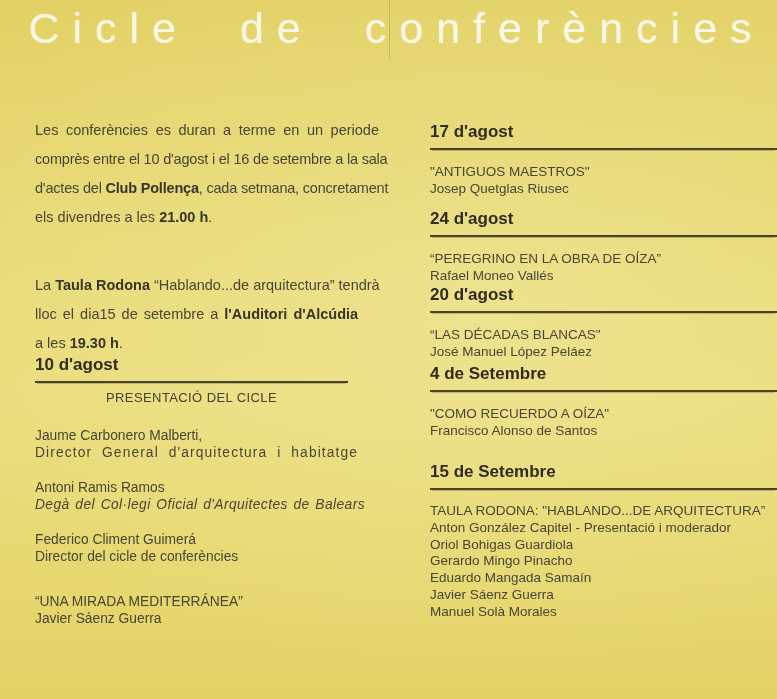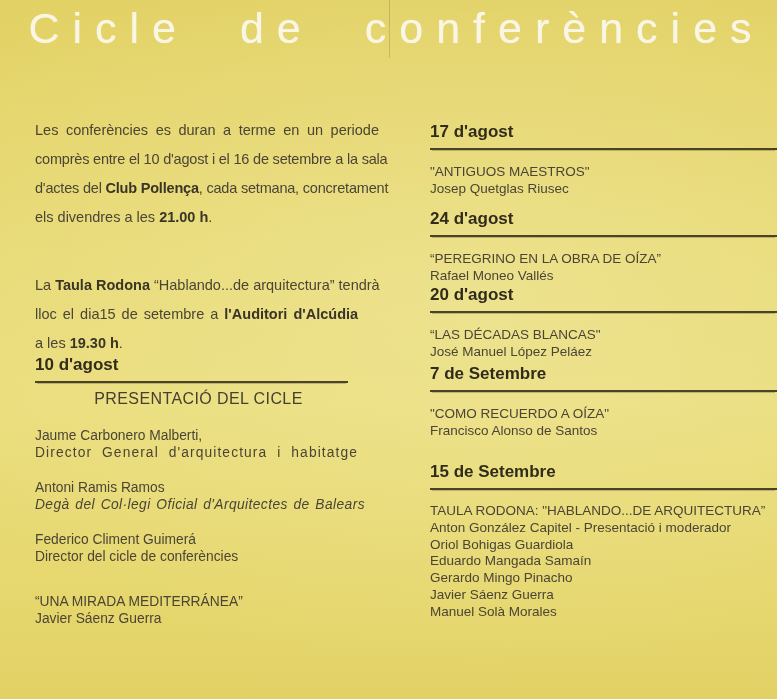--- a/index.html
+++ b/index.html
@@ -47,22 +47,22 @@
   
   .date-head{
     font-size:17px; font-weight:bold; color:#302b1b;
     padding-bottom:6px;
     border-bottom:2px solid rgba(52,46,28,0.88);
     box-shadow:0 3px 0 -2px rgba(52,46,28,0.25);
   }
   .left-date{position:absolute; top:355px; left:0; width:313px;}
 
   .subtitle{
-    position:absolute; top:390px; left:7px; width:313px;
-    text-align:center; font-size:16px; letter-spacing:0.4px;
+    position:absolute; top:390px; left:0; width:313px;
+    text-align:center; font-size:13px; letter-spacing:0.4px;
     color:#45402f;
   }
 
   
   .entry{position:absolute; left:0; width:120%; font-size:13.8px; line-height:16.5px; white-space:nowrap;}
   .entry:nth-of-type(1){top:428px;}
   .entry:nth-of-type(2){top:480px;}
   .entry:nth-of-type(3){top:532px;}
   .entry:nth-of-type(4){top:594px;}
   .entry:nth-of-type(1) .entry-line:nth-child(2){word-spacing:5px; letter-spacing:1.1px;}
@@ -135,32 +135,32 @@
         </div>
       </div>
       <div class="r-section">
         <div class="date-head">20 d'agost</div>
         <div class="r-lines">
           <div class="event-line">“LAS DÉCADAS BLANCAS"</div>
           <div class="event-line">José Manuel López Peláez</div>
         </div>
       </div>
       <div class="r-section">
-        <div class="date-head">7 de Setembre</div>
+        <div class="date-head">4 de Setembre</div>
         <div class="r-lines">
           <div class="event-line">"COMO RECUERDO A OÍZA"</div>
           <div class="event-line">Francisco Alonso de Santos</div>
         </div>
       </div>
       <div class="r-section">
         <div class="date-head">15 de Setembre</div>
         <div class="r-lines">
           <div class="event-line">TAULA RODONA: "HABLANDO...DE ARQUITECTURA”</div>
           <div class="event-line">Anton González Capitel - Presentació i moderador</div>
           <div class="event-line">Oriol Bohigas Guardiola</div>
+          <div class="event-line">Gerardo Mingo Pinacho</div>
           <div class="event-line">Eduardo Mangada Samaín</div>
-          <div class="event-line">Gerardo Mingo Pinacho</div>
           <div class="event-line">Javier Sáenz Guerra</div>
           <div class="event-line">Manuel Solà Morales</div>
         </div>
       </div>
     </div>
 </div>
 
 </body></html>

